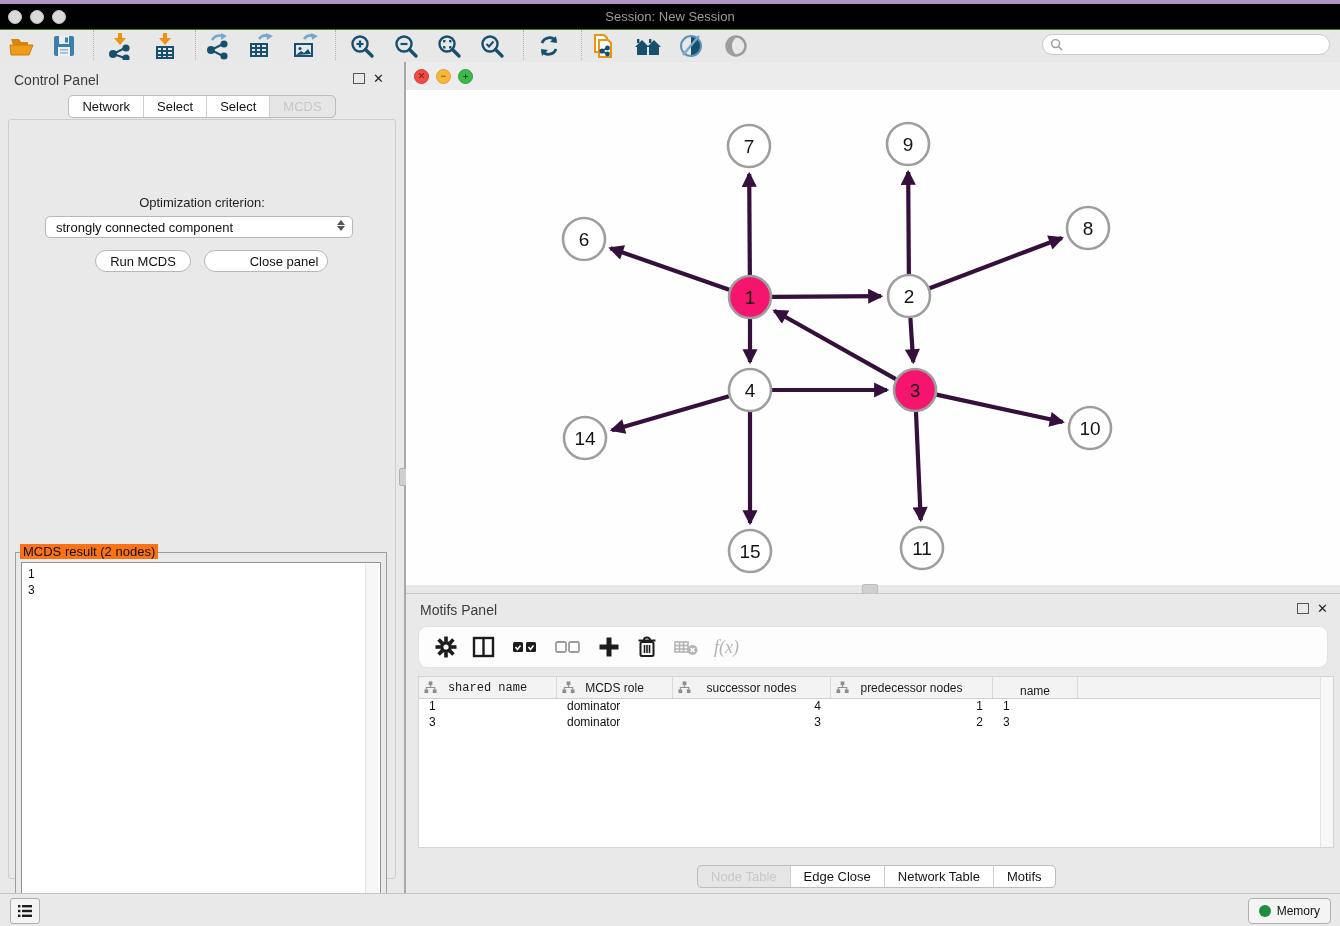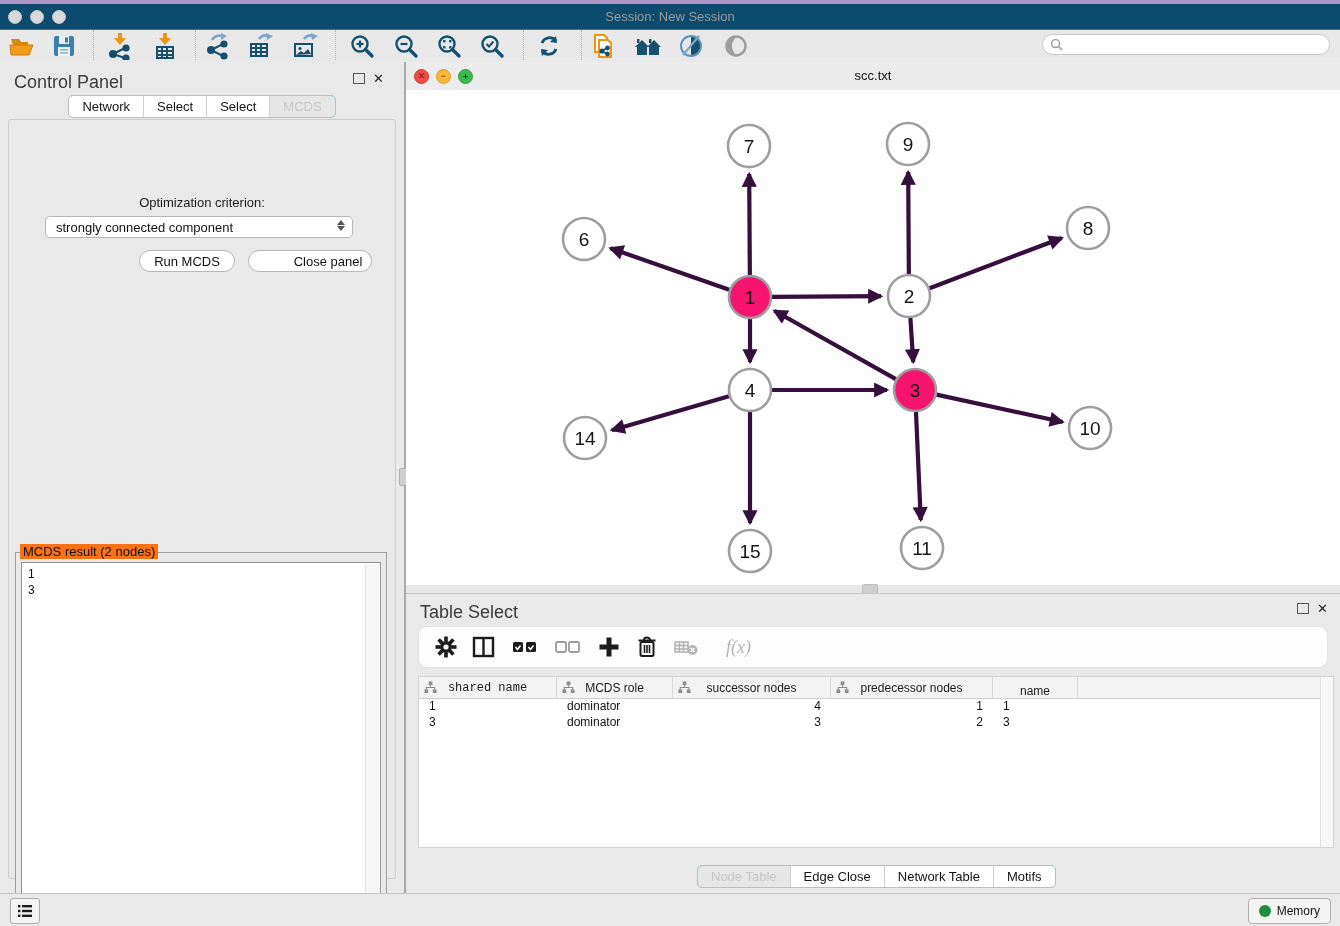--- a/index.html
+++ b/index.html
@@ -2,48 +2,48 @@
 <html><head>
 <meta charset="utf-8">
 <style>
   html,body{margin:0;padding:0;}
   body{width:1340px;height:926px;position:relative;background:#e8e8e8;
        font-family:"Liberation Sans","DejaVu Sans",sans-serif;overflow:hidden;
        -webkit-font-smoothing:antialiased;}
   .abs{position:absolute;}
   
   .purple-edge{left:0;top:0;right:0;height:4px;background:#b093c6;}
-  .titlebar{left:0;top:4px;right:0;height:25px;background:#0c4a6e;border-bottom:5px solid #4d7c0f;}
+  .titlebar{left:0;top:4px;right:0;height:25px;background:#000000;border-bottom:5px solid #4d7c0f;}
   .tl-dot{width:12px;height:12px;border-radius:50%;background:#d9d9d9;border:1px solid #c3c3c3;display:inline-block;margin-right:8px;}
   .tl-group{position:absolute;left:8px;top:6px;}
   .win-title{position:absolute;left:0;right:0;top:5px;text-align:center;font-size:13px;color:#9b9b9b;}
   
   .main-toolbar{left:0;top:30px;right:0;height:32px;background:#e8e8e8;border-bottom:1px solid #cfcfcf;}
   .tb-btn{position:absolute;top:1px;width:32px;height:30px;display:flex;align-items:center;justify-content:center;cursor:default;}
   .tb-div{position:absolute;top:0;height:30px;border-left:1px dotted #b2b2b2;width:0;}
   .searchbox{position:absolute;right:10px;top:4px;width:288px;height:21px;background:#fff;border:1px solid #c9c9c9;border-radius:12px;display:flex;align-items:center;padding-left:7px;box-sizing:border-box;}
   .searchbox input{border:none;outline:none;flex:1;font-size:12px;background:transparent;margin-left:4px;font-family:inherit;}
   
   .control-panel{left:0;top:62px;width:404px;height:831px;background:#e9e9e9;}
-  .panel-title{font-size:18px;color:#3c3c3c;}
+  .panel-title{font-size:14px;color:#3c3c3c;}
   .panel-icons{position:absolute;display:flex;gap:8px;align-items:center;}
   .float-icon{width:10px;height:9px;border:1.5px solid #555;display:inline-block;}
   .close-icon{font-size:13px;font-weight:bold;color:#222;line-height:10px;}
   .seg-tabs{display:inline-flex;border:1px solid #bdbdbd;border-radius:5px;overflow:hidden;background:#0ea5e9;}
   .seg-tab{padding:3px 13px;font-size:13px;color:#141414;background:#fff;border-left:1px solid #cfcfcf;white-space:nowrap;}
   .seg-tab:first-child{border-left:none;}
   .seg-tab.active{background:#e6e6e6;color:#c7c7c7;}
   .cp-body{position:absolute;left:8px;top:57px;width:386px;height:758px;border:1px solid #cdcdcd;border-radius:3px;background:#e9e9e9;}
   .opt-label{position:absolute;left:0;right:0;top:75px;text-align:center;font-size:13px;color:#1d1d1d;}
   .dropdown{position:absolute;left:36px;top:96px;width:308px;height:22px;background:#fff;border:1px solid #b7b7b7;border-radius:5px;font-size:13px;color:#111;display:flex;align-items:center;padding-left:10px;box-sizing:border-box;}
   .dd-arrows{position:absolute;right:7px;top:3px;display:flex;flex-direction:column;gap:1px;}
   .dd-arrows i{width:0;height:0;border-left:4px solid transparent;border-right:4px solid transparent;display:block;}
   .dd-up{border-bottom:5px solid #555;}
   .dd-down{border-top:5px solid #555;}
-  .cp-btn{position:absolute;top:130px;height:22px;background:#fff;border:1px solid #b7b7b7;border-radius:11px;font-size:13px;color:#111;display:flex;align-items:center;justify-content:center;box-sizing:border-box;margin-left:44px;}
+  .cp-btn{position:absolute;top:130px;height:22px;background:#fff;border:1px solid #b7b7b7;border-radius:11px;font-size:13px;color:#111;display:flex;align-items:center;justify-content:center;box-sizing:border-box;}
   .group-box{position:absolute;left:6px;top:432px;width:370px;height:378px;border:1px solid #9d9d9d;background:#e9e9e9;}
   .group-legend{position:absolute;top:-9px;left:4px;background:#f97316;padding:0 3px;font-size:13px;color:#111;}
   .result-area{position:absolute;left:5px;top:9px;right:5px;bottom:6px;background:#fff;border:1px solid #919191;font-size:12px;color:#111;padding:3px 6px;line-height:16px;}
   .result-scroll{position:absolute;top:1px;right:1px;bottom:1px;width:13px;background:#f7f7f7;border-left:1px solid #e3e3e3;}
   
   .vsplit{left:404px;top:62px;width:2px;height:831px;background:#a9a9a9;}
   .vsplit-handle{left:399px;top:468px;width:9px;height:16px;background:#cfcfcf;border:1px solid #b0b0b0;border-radius:2px;}
   .hsplit-handle{left:862px;top:584px;width:14px;height:8px;background:#cfcfcf;border:1px solid #bdbdbd;border-radius:2px;}
   
   .network-window{left:406px;top:62px;width:934px;height:523px;background:#fefefe;}
@@ -59,21 +59,21 @@
   .table-panel{left:406px;top:593px;width:934px;height:300px;background:#e9e9e9;border-top:1px solid #c6c6c6;}
   .tp-toolbar{position:absolute;left:12px;top:32px;width:910px;height:42px;background:#fdfdfd;border:1px solid #e2e2e2;border-radius:9px;display:flex;align-items:center;gap:15px;padding-left:16px;box-sizing:border-box;}
   .tp-body{position:absolute;left:12px;top:82px;width:914px;height:170px;background:#fff;border:1px solid #d4d4d4;}
   .tp-scroll{position:absolute;top:0;right:0;bottom:0;width:12px;background:#f7f7f7;border-left:1px solid #e3e3e3;}
   .thead{display:flex;height:21px;background:#f3f3f3;border-bottom:1px solid #cfcfcf;}
   .th{display:flex;align-items:center;justify-content:center;gap:5px;font-size:12px;color:#1a1a1a;border-right:1px solid #d9d9d9;box-sizing:border-box;position:relative;}
   .th .tree-ic{position:absolute;left:5px;top:4px;}
   .trow{display:flex;height:16px;font-size:12px;color:#111;}
   .td{box-sizing:border-box;padding:0 10px;overflow:hidden;white-space:nowrap;}
   .tp-tabs{position:absolute;left:279px;top:271px;padding-left:12px;}
-  .fx-label{font-family:"Liberation Serif","DejaVu Serif",serif;font-style:italic;font-size:18px;color:#b3b3b3;margin-left:12px;}
+  .fx-label{font-family:"Liberation Serif","DejaVu Serif",serif;font-style:italic;font-size:18px;color:#b3b3b3;}
   
   .status-bar{left:0;top:893px;right:0;height:33px;background:#e9e9e9;border-top:1px solid #c4c4c4;}
   .sb-btn{position:absolute;left:10px;top:4px;width:28px;height:24px;background:#f4f4f4;border:1px solid #aeaeae;border-radius:3px;display:flex;align-items:center;justify-content:center;}
   .mem-btn{position:absolute;right:9px;top:4px;height:24px;background:#f4f4f4;border:1px solid #b0b0b0;border-radius:4px;display:flex;align-items:center;gap:6px;padding:0 10px;font-size:12px;color:#111;}
   .mem-dot{width:12px;height:12px;border-radius:50%;background:#1e8e3e;}
 </style>
 </head>
 <body>
 
 <div class="abs purple-edge"></div>
@@ -295,21 +295,20 @@
 <div class="abs vsplit"></div>
 <div class="abs vsplit-handle"></div>
 
 <div class="abs network-window">
   <div class="net-titlebar">
     <div class="traffic">
       <span class="tdot red">✕</span>
       <span class="tdot yellow">−</span>
       <span class="tdot green">＋</span>
     </div>
-    <div class="net-title">scc.txt</div>
   </div>
   <div class="net-canvas">
     <svg id="graph-svg" width="934" height="495" viewBox="0 0 934 495">
         <defs>
           <marker id="arrow" viewBox="0 0 10 10" refX="8.5" refY="5" markerWidth="4.2" markerHeight="3.6" orient="auto" markerUnits="strokeWidth">
             <path d="M0 0 L10 5 L0 10 z" fill="#36103c"></path>
           </marker>
         </defs>
         <line x1="343.85430783059013" y1="185.00048241911261" x2="343.1854263974307" y2="83.99938601203849" stroke="#36103c" stroke-width="4.2" marker-end="url(#arrow)"></line>
         <line x1="323.23121807335133" y1="199.7434376400866" x2="204.43299517937103" y2="158.23562482170794" stroke="#36103c" stroke-width="4.2" marker-end="url(#arrow)"></line>
@@ -371,21 +370,21 @@
         <g>
           <circle cx="516" cy="458" r="21" fill="#ffffff" stroke="#9e9e9e" stroke-width="2.6"></circle>
           <text x="516" y="458" text-anchor="middle" dy="0.35em" font-size="19" fill="#151515" font-family="&quot;Liberation Sans&quot;,&quot;DejaVu Sans&quot;,sans-serif">11</text>
         </g>
       </svg>
   </div>
 </div>
 <div class="abs hsplit-handle"></div>
 
 <div class="abs table-panel">
-  <div class="abs panel-title" style="left:14px;top:8px;">Table Select</div>
+  <div class="abs panel-title" style="left:14px;top:8px;">Motifs Panel</div>
   <div class="panel-icons" style="right:12px;top:9px;">
     <span class="float-icon"></span>
     <span class="close-icon">✕</span>
   </div>
 
   <div class="tp-toolbar">
     <svg width="22" height="22" viewBox="0 0 22 22">
       <g fill="#1c1c1c">
         <g id="gear-teeth">
             <rect x="-1.8" y="-10.5" width="3.6" height="5" transform="translate(11 11) rotate(0)"></rect>

